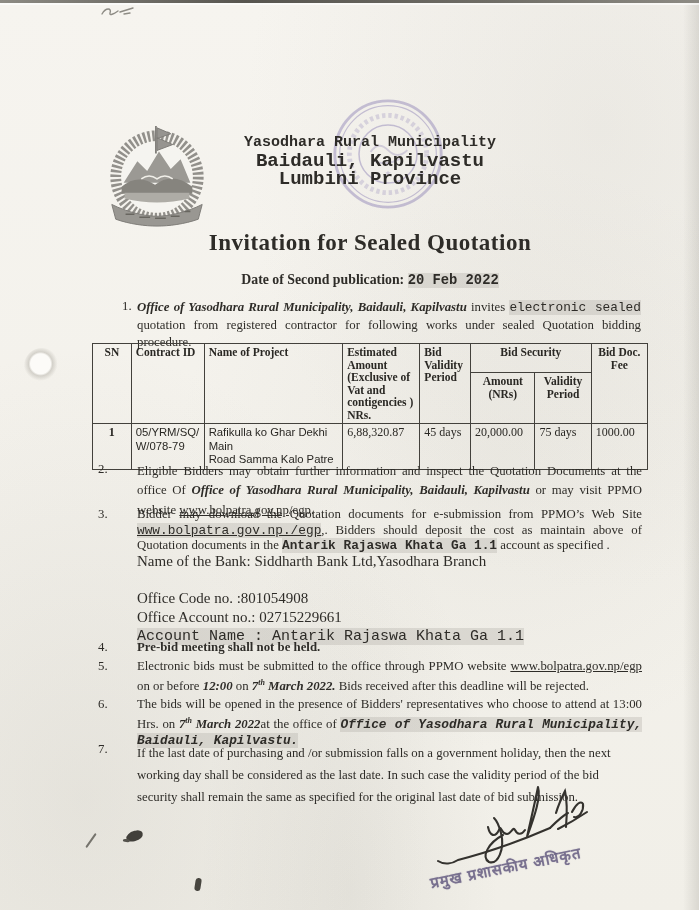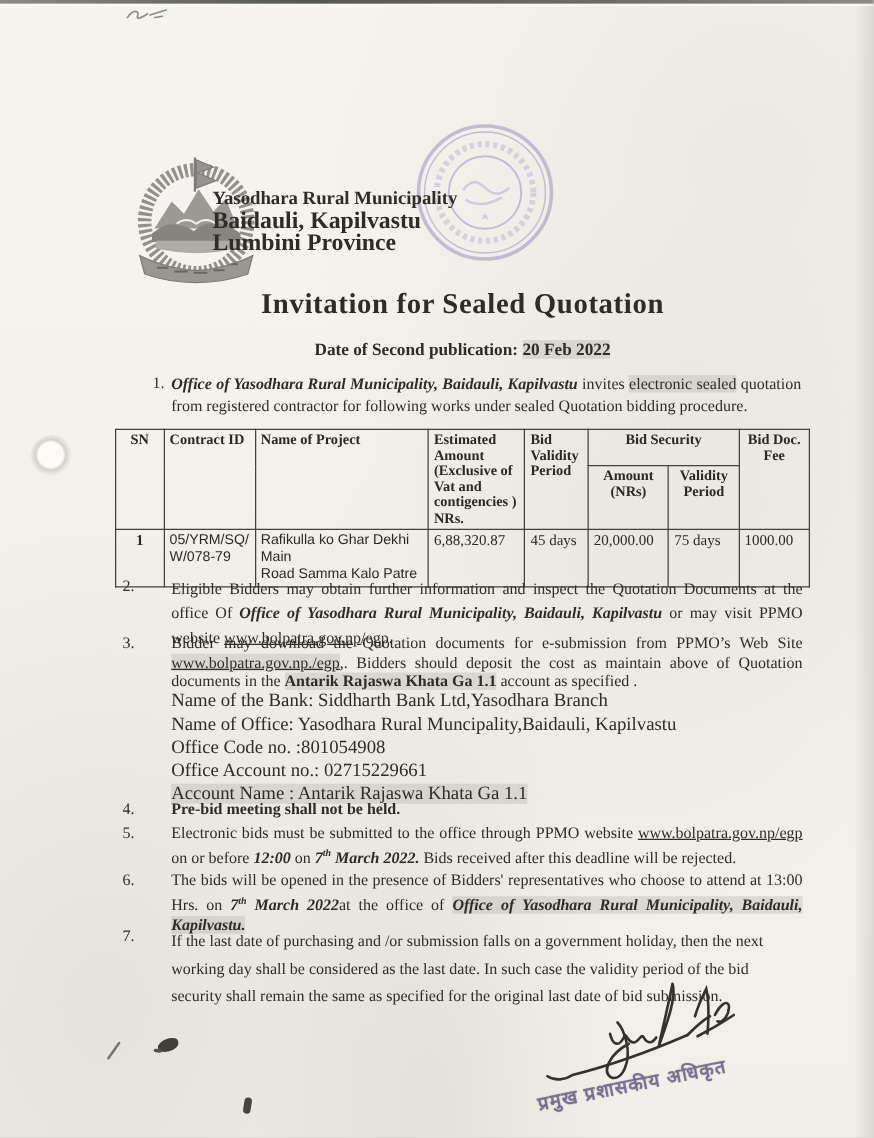--- a/index.html
+++ b/index.html
@@ -10,42 +10,42 @@
       radial-gradient(ellipse at 72% 50%, rgba(185,182,172,.14), transparent 46%),
       radial-gradient(ellipse at 12% 88%, rgba(178,175,166,.20), transparent 40%),
       radial-gradient(ellipse at 50% 98%, rgba(160,158,150,.15), transparent 30%),
       linear-gradient(to left, rgba(148,146,138,.25), transparent 16px),
       linear-gradient(#f6f4ef,#f1efe8);}
   .top-edge{position:absolute;top:0;left:0;width:100%;height:3px;
     background:linear-gradient(to right,#8d8b84,#57554f 35%,#6f6d66 70%,#8d8b84);}
   .top-edge2{position:absolute;top:3px;left:0;width:100%;height:2px;background:rgba(255,255,255,.6);}
 
   
-  .hdr{position:absolute;left:170px;top:150px;width:400px;text-align:left;}
+  .hdr{position:absolute;left:170px;top:134px;width:400px;text-align:center;font-family:Liberation Mono, monospace;}
   .hdr .l1{font-size:15px;font-weight:bold;line-height:18px;}
   .hdr .l2{font-size:19.5px;font-weight:bold;line-height:23px;}
   .hdr .l3,.hdr .l4{font-size:19px;font-weight:bold;line-height:18px;}
   .doc-title{position:absolute;left:20px;top:230px;width:700px;text-align:center;
     font-size:23px;font-weight:bold;letter-spacing:.5px;}
   .publine{position:absolute;left:20px;top:272px;width:700px;text-align:center;
     font-size:13.8px;font-weight:bold;}
 
   
   .emblem{position:absolute;left:98px;top:120px;width:118px;height:110px;opacity:.88;}
   .stamp{position:absolute;left:330px;top:96px;width:116px;height:116px;opacity:.40;}
 
   
   .item{position:absolute;display:flex;font-size:12.8px;}
   .num{flex:none;}
   .itext{flex:1;}
   .just{text-align:justify;}
   .b{font-weight:bold;}
   .bi{font-weight:bold;font-style:italic;}
   .u{text-decoration:underline;}
-  .hl{background:rgba(168,166,158,.30);}
+  .hl{background:rgba(168,166,158,.30);font-family:Liberation Mono, monospace;}
   .sup{vertical-align:super;font-size:.62em;font-style:italic;}
   .bankline{position:absolute;left:137px;width:505px;font-size:15px;line-height:18.5px;}
 
   
   table.qt{position:absolute;left:92px;top:343px;width:556px;border-collapse:collapse;
     font-size:11.5px;color:#2a2824;}
   table.qt th,table.qt td{border:1.4px solid #43413c;vertical-align:top;padding:2px 4px;}
   table.qt th{font-weight:bold;text-align:left;line-height:12.5px;white-space:pre-line;}
   table.qt .ctr{text-align:center;}
   table.qt td{line-height:13.5px;}
@@ -163,21 +163,20 @@
   <div class="item" style="left:98px;top:462px;width:544px;">
     <span class="num" style="width:39px;">2.</span>
     <div class="itext just" style="line-height:19.3px;"><span>Eligible Bidders may obtain further information and inspect the Quotation Documents at the office Of </span><span class="bi">Office of Yasodhara Rural Municipality, Baidauli, Kapilvastu</span><span> or may visit PPMO website </span><span class="u">www.bolpatra.gov.np</span><span>/egp.</span></div>
   </div>
 
   <div class="item" style="left:98px;top:507px;width:544px;">
     <span class="num" style="width:39px;">3.</span>
     <div class="itext just" style="line-height:15.6px;"><span>Bidder may download the Quotation documents for e-submission from PPMO’s Web Site </span><span class="u hl">www.bolpatra.gov.np./egp</span><span>,. Bidders should deposit the cost as maintain above of Quotation documents in the </span><span class="b hl">Antarik Rajaswa Khata Ga 1.1</span><span> account as specified .</span></div>
   </div>
   <div class="bankline" style="top:552px;"><span>Name of the Bank: Siddharth Bank Ltd,Yasodhara Branch</span></div>
-  <div class="bankline" style="top:570.5px;"><span>Name of Office: Yasodhara Rural Muncipality,Baidauli, Kapilvastu</span></div>
   <div class="bankline" style="top:589px;"><span>Office Code no. :801054908</span></div>
   <div class="bankline" style="top:607.5px;"><span>Office Account no.: 02715229661</span></div>
   <div class="bankline" style="top:626px;"><span class="hl">Account Name : Antarik Rajaswa Khata Ga 1.1</span></div>
 
   <div class="item" style="left:98px;top:640px;width:544px;">
     <span class="num" style="width:39px;">4.</span>
     <div class="itext" style="line-height:15.6px;font-weight:bold;"><span>Pre-bid meeting shall not be held.</span></div>
   </div>
 
   <div class="item" style="left:98px;top:659px;width:544px;">

